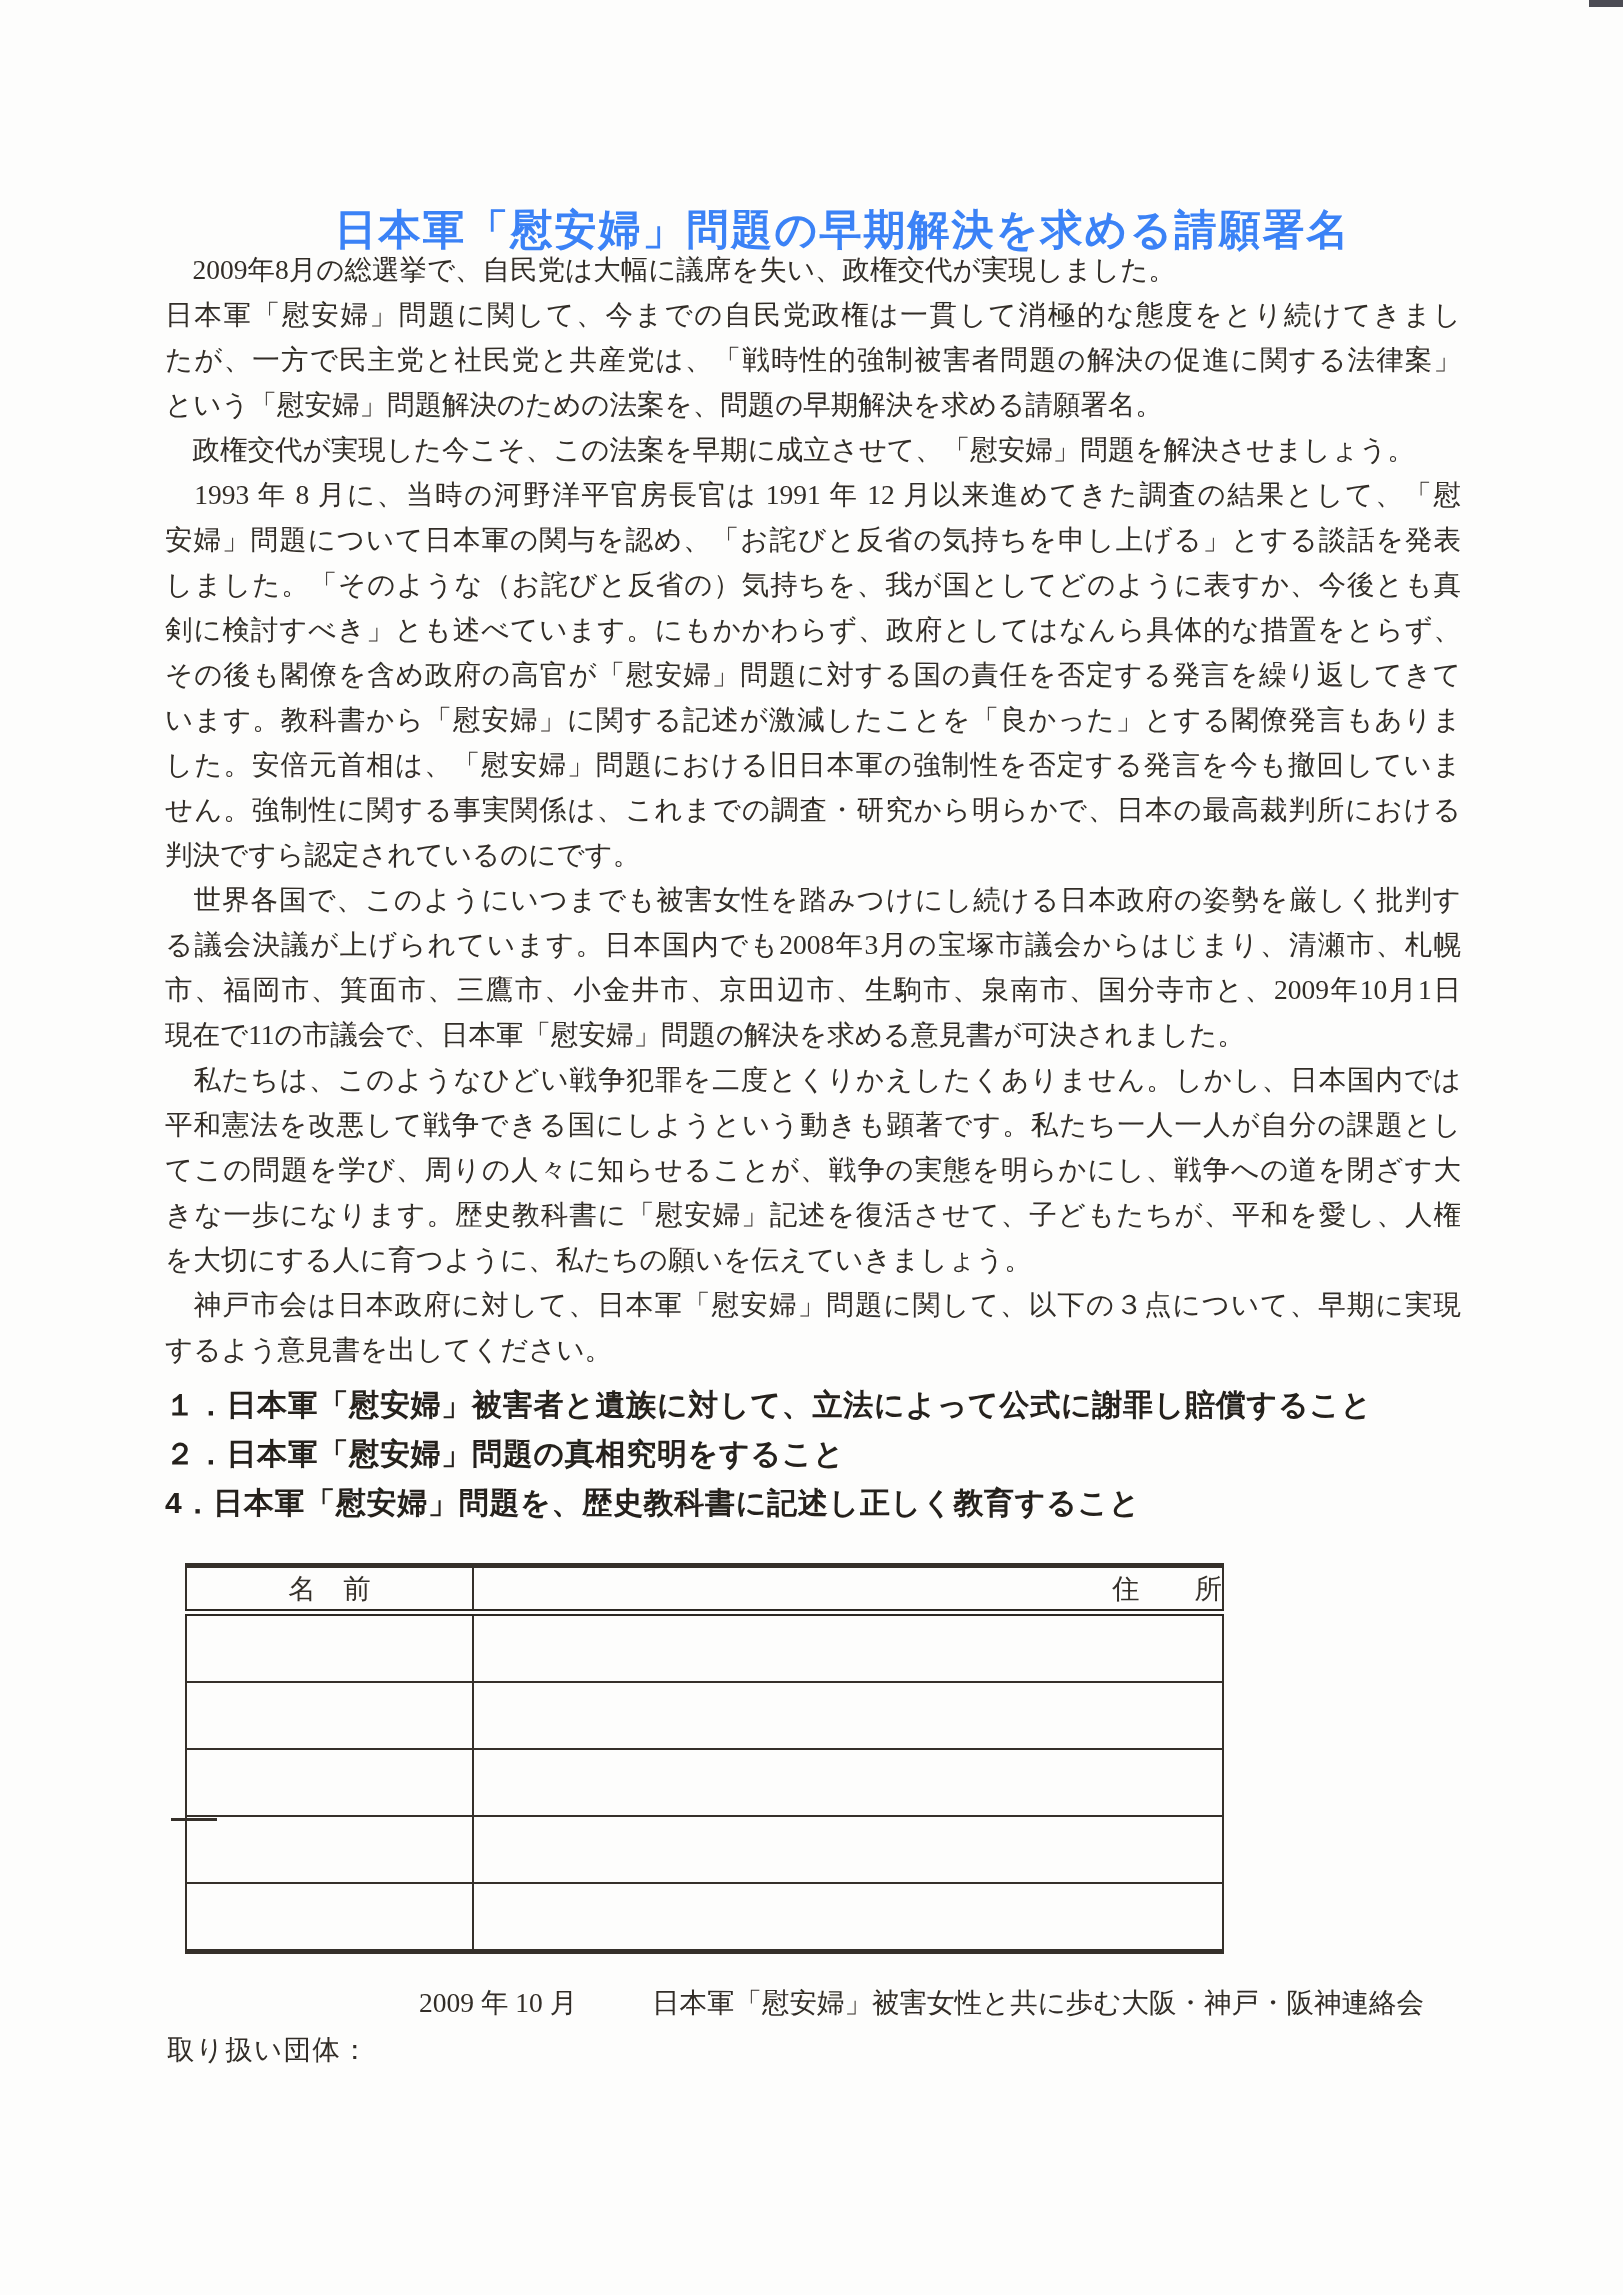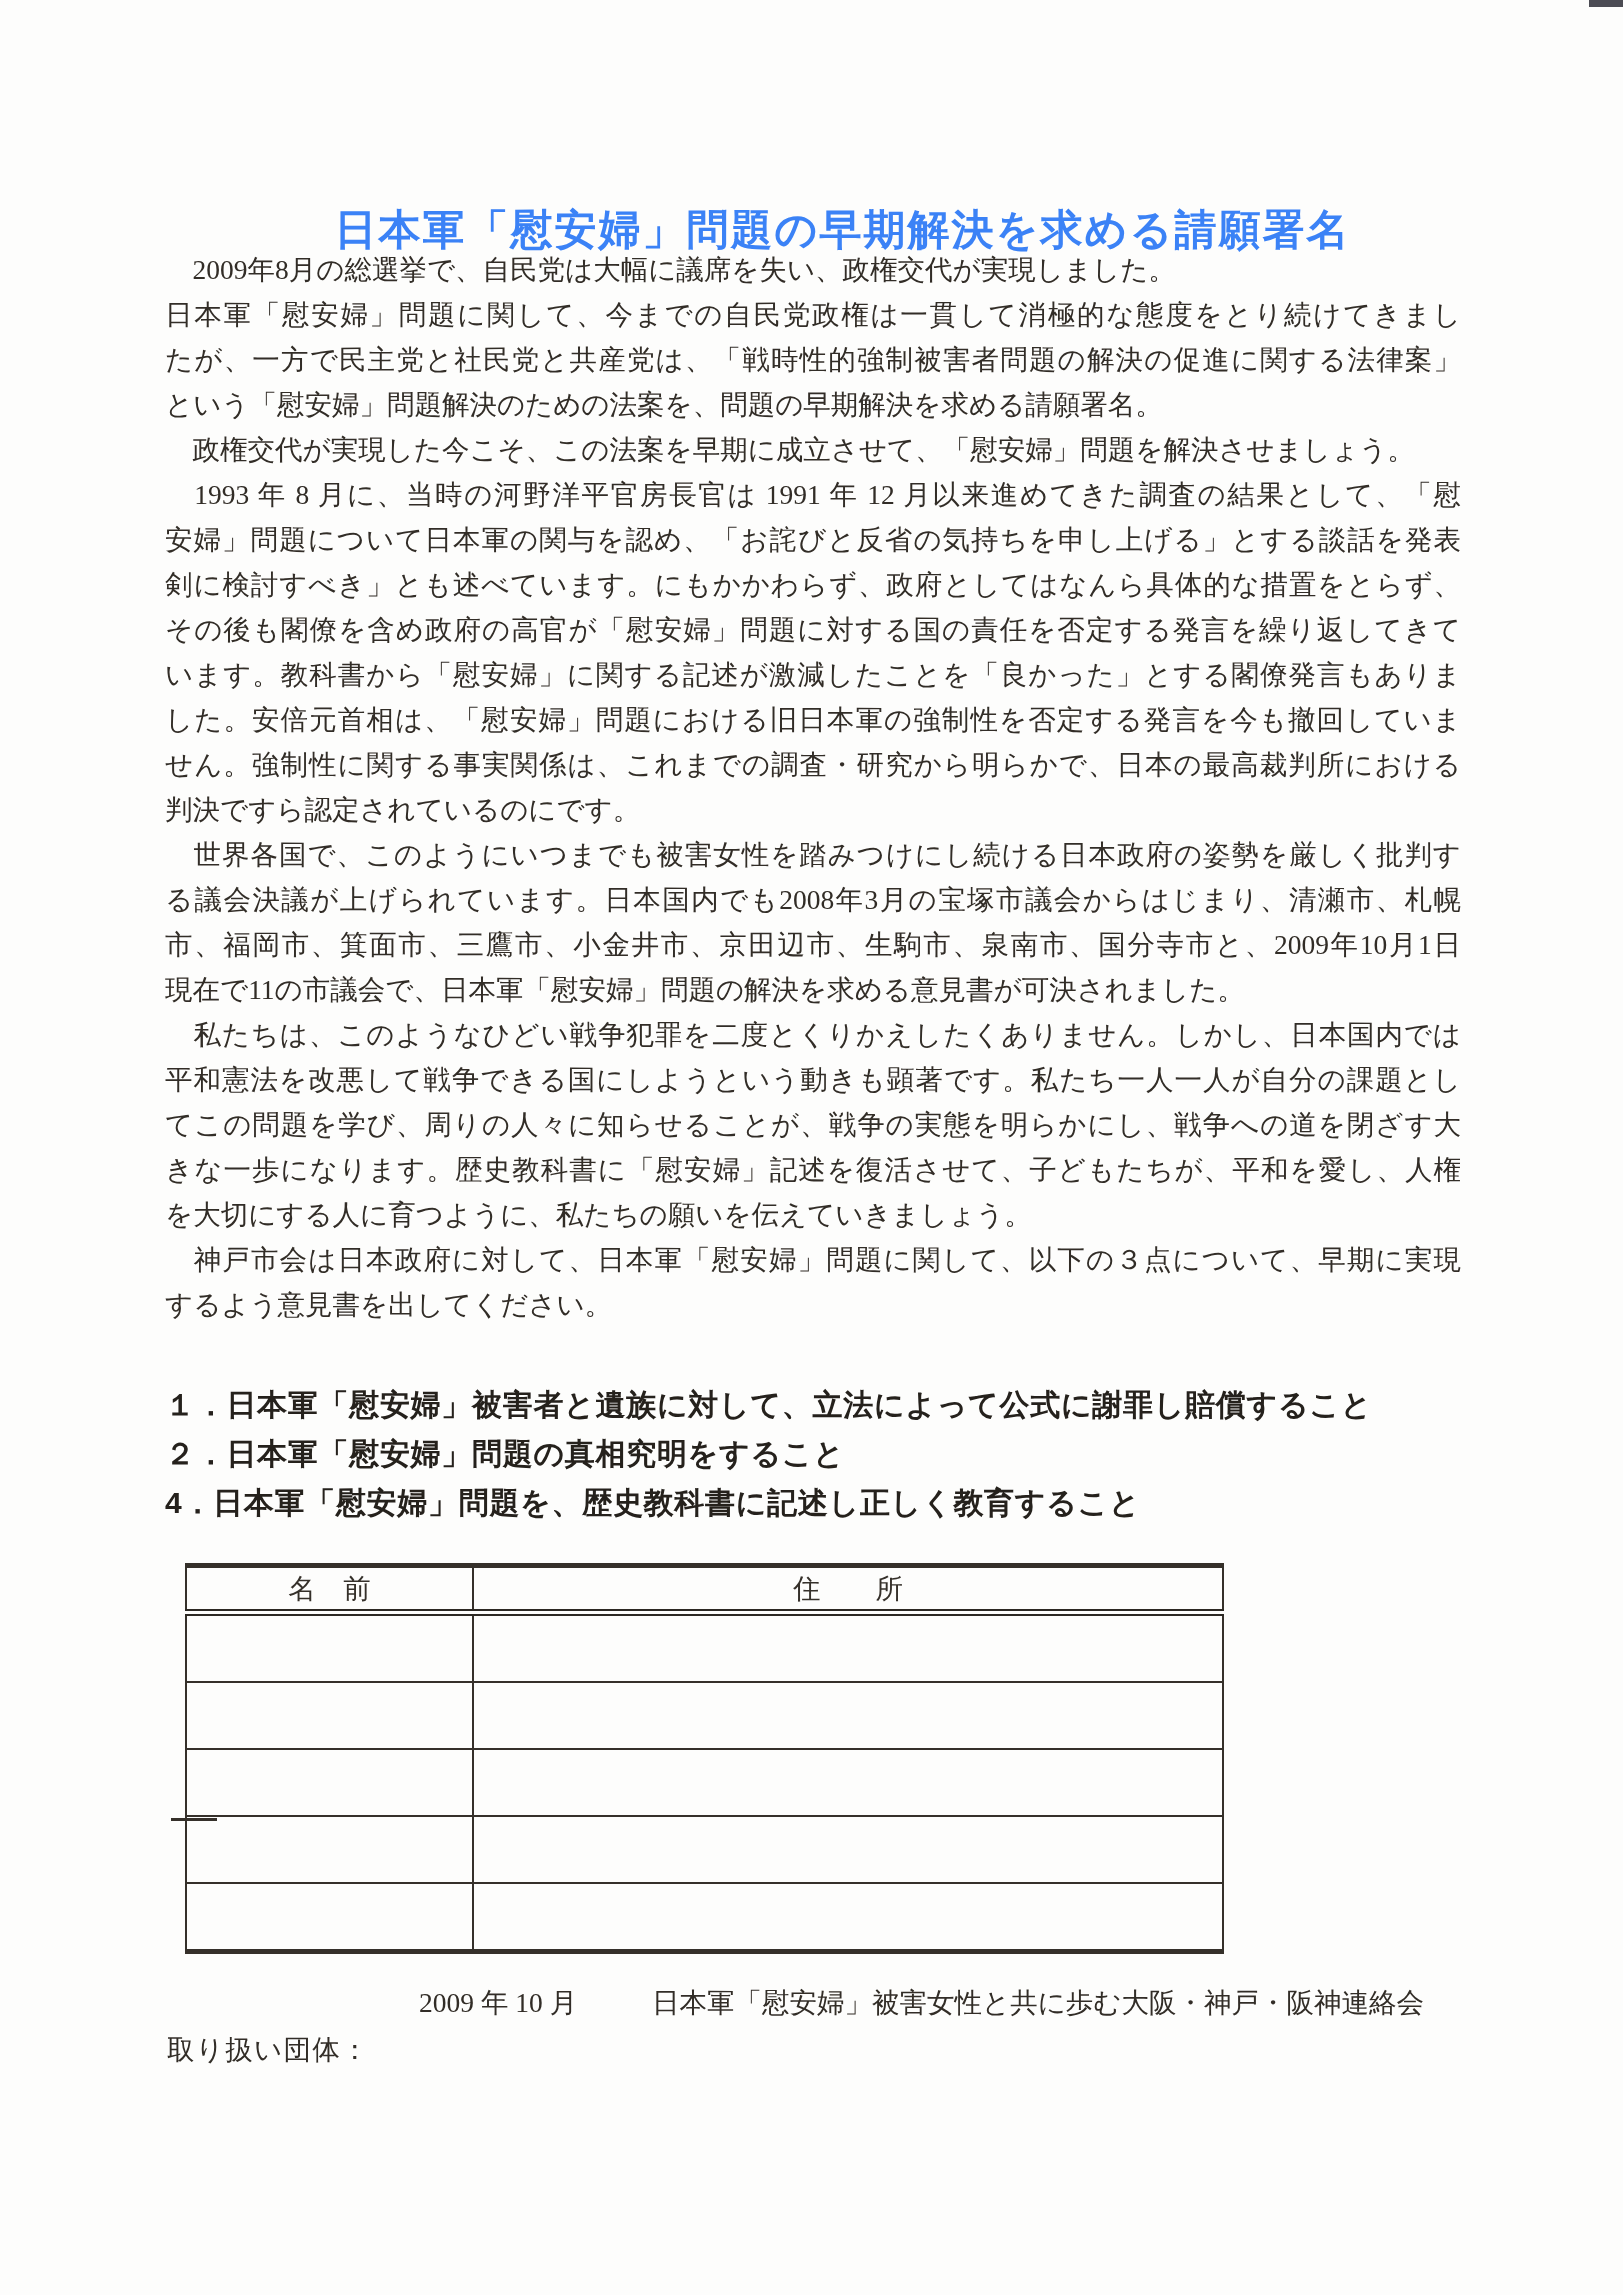--- a/index.html
+++ b/index.html
@@ -90,21 +90,21 @@
   table.signatures thead th {
     height: 41px;
     border-top: 5.2px solid #35302a;
     border-bottom: 7.2px double #2c2823;
     font-size: 27.5px;
     font-weight: 400;
     color: #35302a;
     vertical-align: middle;
   }
   th.col-name  { width: 285px; text-align: center; }
-  th.col-addr  { text-align: center; padding-left: 105px; }
+  th.col-addr  { text-align: right; padding-left: 105px; }
   table.signatures tbody td { height: 65px; }
   table.signatures tbody tr:last-child td { border-bottom: 5.2px solid #35302a; }
   
   .line-overhang {
     position: absolute;
     left: -14.4px;
     top: 255px;
     width: 46px;
     height: 3.3px;
     background: #35302a;
@@ -139,20 +139,21 @@
   <h1 class="title">日本軍「慰安婦」問題の早期解決を求める請願署名</h1>
 
   <div class="body-text">
     <p class="end">　2009年8月の総選挙で、自民党は大幅に議席を失い、政権交代が実現しました。</p>
     <p>日本軍「慰安婦」問題に関して、今までの自民党政権は一貫して消極的な態度をとり続けてきまし</p>
     <p>たが、一方で民主党と社民党と共産党は、「戦時性的強制被害者問題の解決の促進に関する法律案」</p>
     <p class="end">という「慰安婦」問題解決のための法案を、問題の早期解決を求める請願署名。</p>
     <p class="end">　政権交代が実現した今こそ、この法案を早期に成立させて、「慰安婦」問題を解決させましょう。</p>
     <p>　1993 年 8 月に、当時の河野洋平官房長官は 1991 年 12 月以来進めてきた調査の結果として、「慰</p>
     <p>安婦」問題について日本軍の関与を認め、「お詫びと反省の気持ちを申し上げる」とする談話を発表</p>
+    <p>しました。「そのような（お詫びと反省の）気持ちを、我が国としてどのように表すか、今後とも真</p>
     <p>剣に検討すべき」とも述べています。にもかかわらず、政府としてはなんら具体的な措置をとらず、</p>
     <p>その後も閣僚を含め政府の高官が「慰安婦」問題に対する国の責任を否定する発言を繰り返してきて</p>
     <p>います。教科書から「慰安婦」に関する記述が激減したことを「良かった」とする閣僚発言もありま</p>
     <p>した。安倍元首相は、「慰安婦」問題における旧日本軍の強制性を否定する発言を今も撤回していま</p>
     <p>せん。強制性に関する事実関係は、これまでの調査・研究から明らかで、日本の最高裁判所における</p>
     <p class="end">判決ですら認定されているのにです。</p>
     <p>　世界各国で、このようにいつまでも被害女性を踏みつけにし続ける日本政府の姿勢を厳しく批判す</p>
     <p>る議会決議が上げられています。日本国内でも2008年3月の宝塚市議会からはじまり、清瀬市、札幌</p>
     <p>市、福岡市、箕面市、三鷹市、小金井市、京田辺市、生駒市、泉南市、国分寺市と、2009年10月1日</p>
     <p class="end">現在で11の市議会で、日本軍「慰安婦」問題の解決を求める意見書が可決されました。</p>

